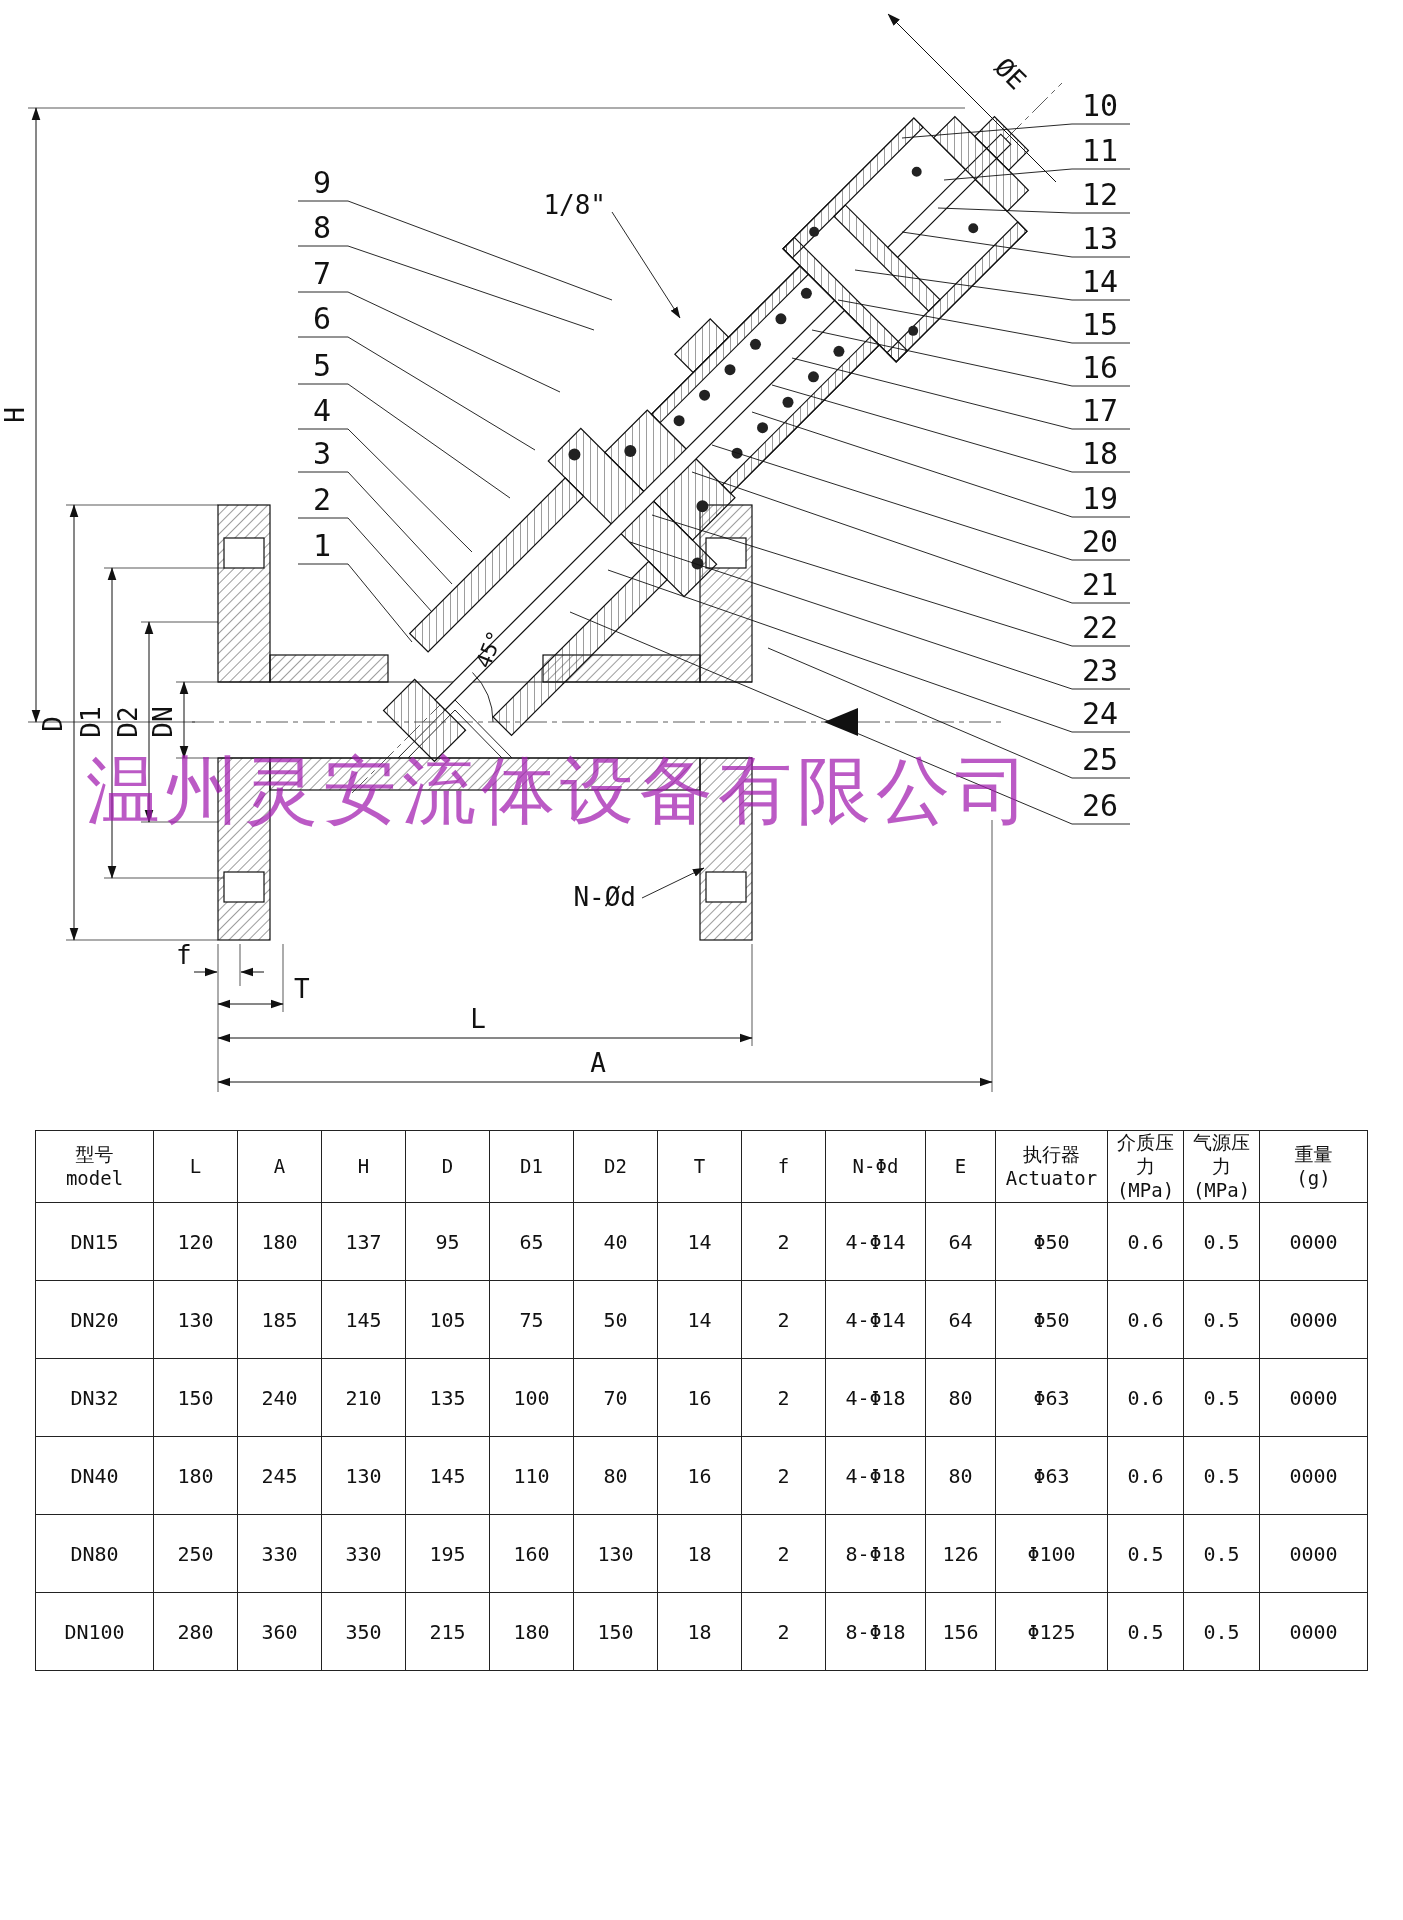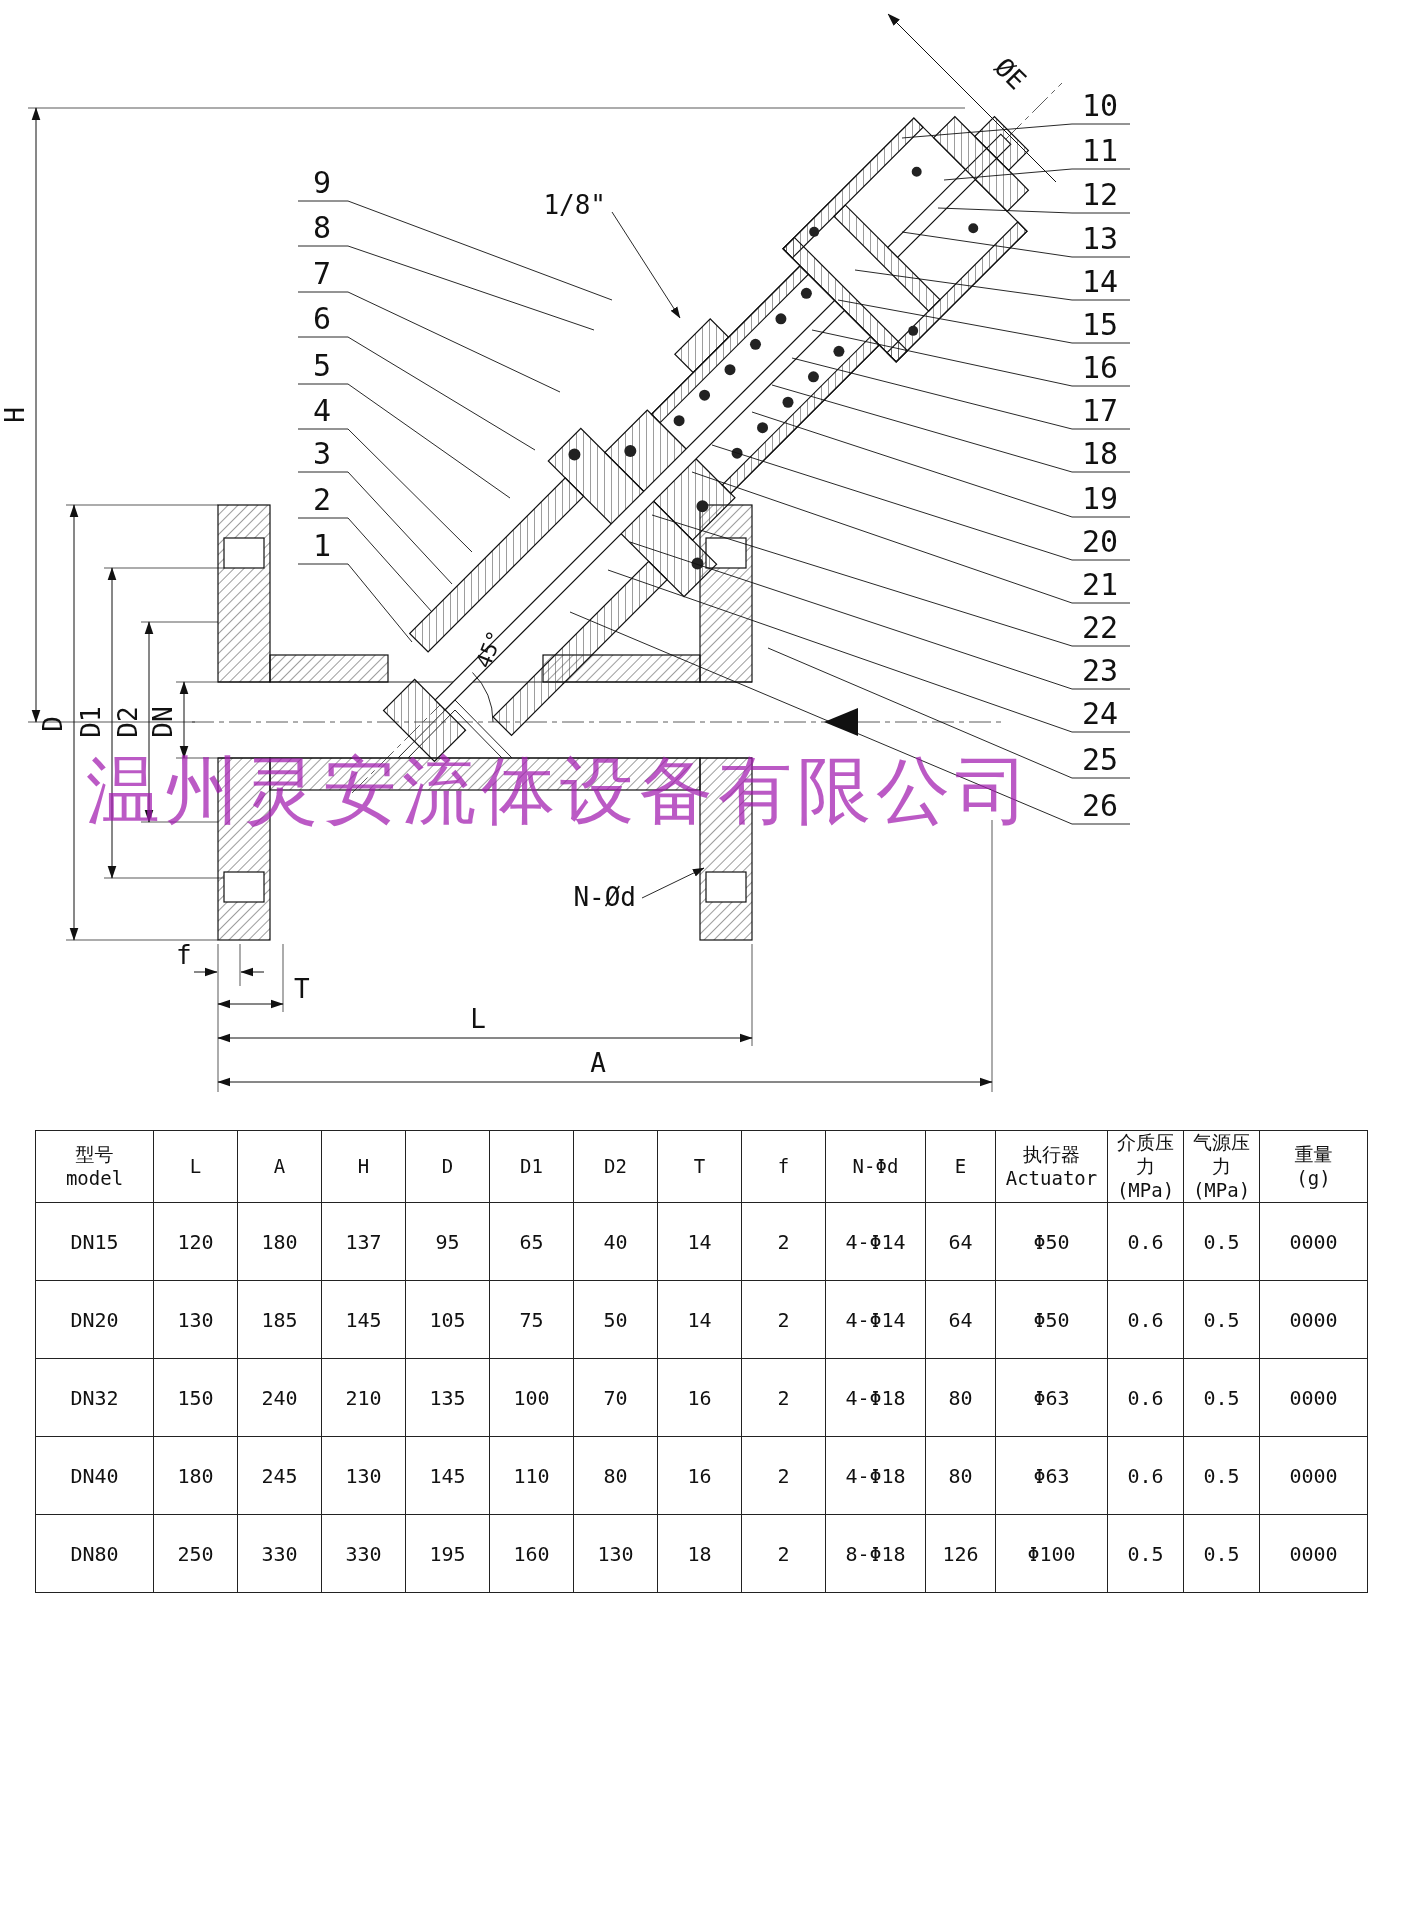--- a/index.html
+++ b/index.html
@@ -376,17 +376,34 @@
             <td>130</td>
             <td>18</td>
             <td>2</td>
             <td>8-Φ18</td>
             <td>126</td>
             <td>Φ100</td>
             <td>0.5</td>
             <td>0.5</td>
             <td>0000</td>
           </tr>
+          <tr>
+            <td>DN100</td>
+            <td>280</td>
+            <td>360</td>
+            <td>350</td>
+            <td>215</td>
+            <td>180</td>
+            <td>150</td>
+            <td>18</td>
+            <td>2</td>
+            <td>8-Φ18</td>
+            <td>156</td>
+            <td>Φ125</td>
+            <td>0.5</td>
+            <td>0.5</td>
+            <td>0000</td>
+          </tr>
         </tbody>
     </table>
   </div>
 
 </div>
 
 </body></html>

